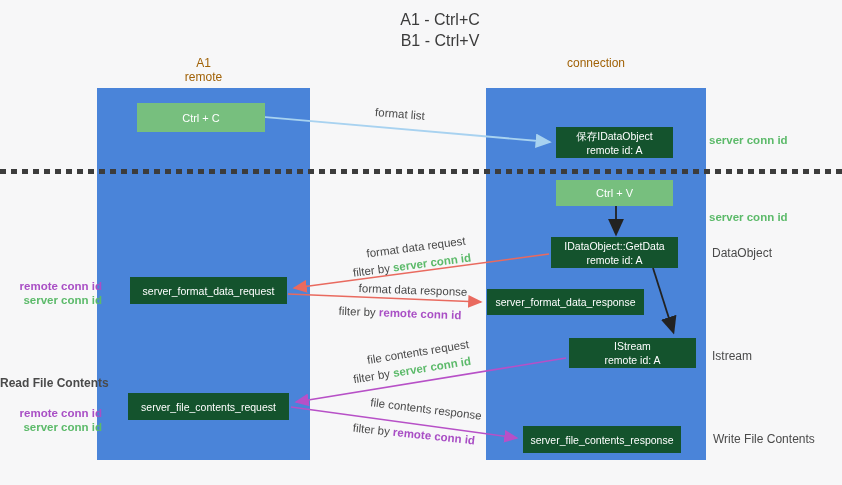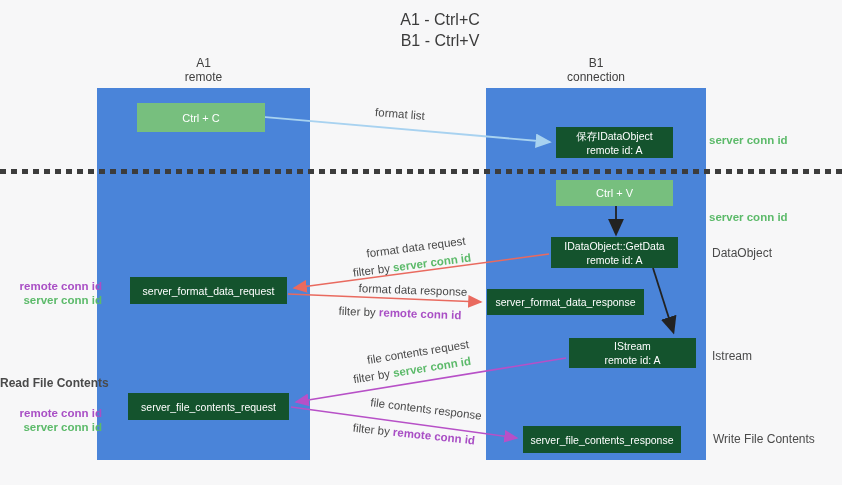--- a/index.html
+++ b/index.html
@@ -6,21 +6,21 @@
   body{
     width:842px;height:485px;position:relative;overflow:hidden;
     background:#f7f7f8;
     font-family:"Liberation Sans","DejaVu Sans",sans-serif;
     color:#3f3f3f;
   }
   .abs{position:absolute;}
   
   .title{left:0;right:0;top:9px;text-align:center;font-size:16px;line-height:21px;color:#3b3b3b;padding-left:38px;}
   
-  .lane-head{text-align:center;font-size:12px;line-height:14px;color:#404040;}
+  .lane-head{text-align:center;font-size:12px;line-height:14px;color:#a16207;}
   
   .lane{background:#4a84d9;top:88px;height:372px;}
   .lane-left{left:97px;width:213px;}
   .lane-right{left:486px;width:220px;}
   
   .dotted{left:0;top:169px;width:842px;height:5px;
     background:repeating-linear-gradient(90deg,#3c3c3c 0 6px,transparent 6px 11px);}
   
   .node{box-sizing:border-box;color:#fff;text-align:center;font-size:11px;
     display:flex;flex-direction:column;justify-content:center;line-height:14px;}
@@ -44,21 +44,20 @@
 <div class="abs title">
   <div>A1 - Ctrl+C</div>
   <div>B1 - Ctrl+V</div>
 </div>
 
 <div class="abs lane-head" style="left:97px;top:56px;width:213px;">
   <div>A1</div>
   <div>remote</div>
 </div>
 <div class="abs lane-head" style="left:486px;top:56px;width:220px;">
-  <div>B1</div>
   <div>connection</div>
 </div>
 
 <div class="abs lane lane-left"></div>
 <div class="abs lane lane-right"></div>
 
 <div class="abs dotted"></div>
 
 <svg class="abs arrows" width="842" height="485" viewBox="0 0 842 485">
   <defs>

